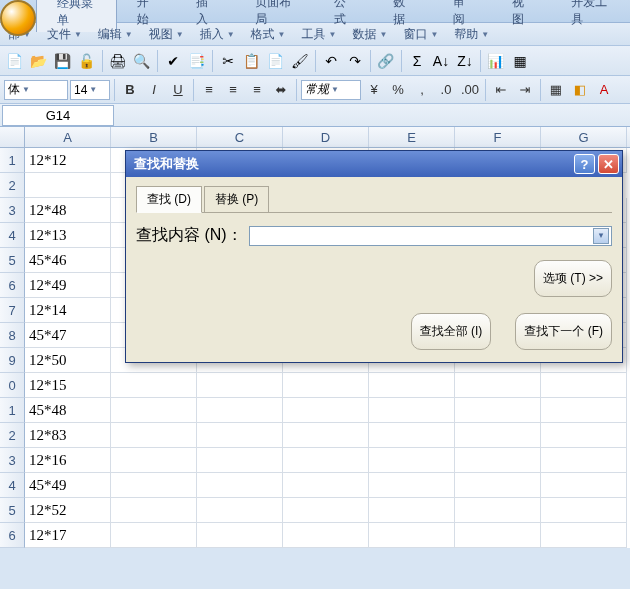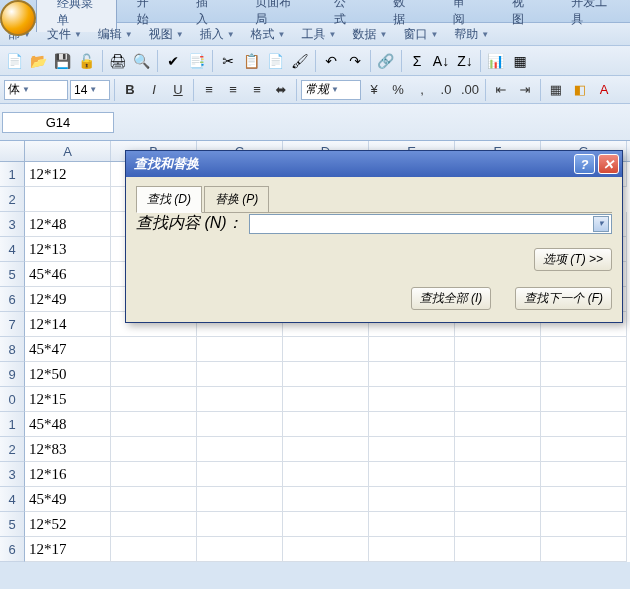--- a/index.html
+++ b/index.html
@@ -120,21 +120,21 @@
     font-size: 13px;
     color: #333;
   }
   .fmt-btn.bold { font-weight: bold; }
   .fmt-btn.italic { font-style: italic; }
   .fmt-btn.under { text-decoration: underline; }
   .arrow-dn { font-size: 8px; color: #5b749a; margin-left: 2px; }
   
   .name-row {
     background: linear-gradient(#eaf1f9, #dfe9f4);
-    height: 37px;
+    height: 23px;
     display: flex;
     align-items: center;
     border-bottom: 1px solid #9ab5d7;
   }
   .name-box {
     width: 112px;
     height: 21px;
     background: #fff;
     border: 1px solid #9bb5d5;
     display: flex;
@@ -193,21 +193,20 @@
   }
   
   .dialog {
     position: absolute;
     left: 125px;
     top: 150px;
     width: 498px;
     background: #ece9d8;
     border: 1px solid #1f3b7b;
     box-shadow: 3px 3px 8px rgba(0,0,0,0.3);
-    font-style: italic;
   }
   .dlg-title {
     height: 26px;
     background: linear-gradient(#6b8fd8, #3c62b9);
     display: flex;
     align-items: center;
     justify-content: space-between;
     padding: 0 3px 0 8px;
     color: #fff;
     font-size: 13px;
@@ -225,20 +224,21 @@
     border-radius: 3px;
   }
   .dlg-help { background: linear-gradient(#8bb0ec, #4f7ecf); color: #fff; }
   .dlg-close { background: linear-gradient(#f18b7f, #d34b36); color: #fff; }
   .dlg-body {
     padding: 8px 10px 12px 10px;
   }
   .tabs {
     display: flex;
     border-bottom: 1px solid #aca899;
+    margin-bottom: 12px;
   }
   .tab {
     padding: 4px 10px;
     font-size: 12px;
     border: 1px solid #aca899;
     background: #ece9d8;
     position: relative;
     bottom: -1px;
     margin-right: 2px;
   }
@@ -277,24 +277,24 @@
     justify-content: flex-end;
     margin-bottom: 16px;
   }
   .btn-row {
     display: flex;
     justify-content: flex-end;
     gap: 24px;
   }
   .btn {
     min-width: 78px;
-    height: 23px;
+    height: 37px;
     background: linear-gradient(#fdfdfc,#eae7d7);
     border: 1px solid #aca899;
-    border-radius: 3px;
+    border-radius: 10px;
     font-size: 12px;
     padding: 0 8px;
     display: flex;
     align-items: center;
     justify-content: center;
   }
 </style>
 </head>
 <body>
 

